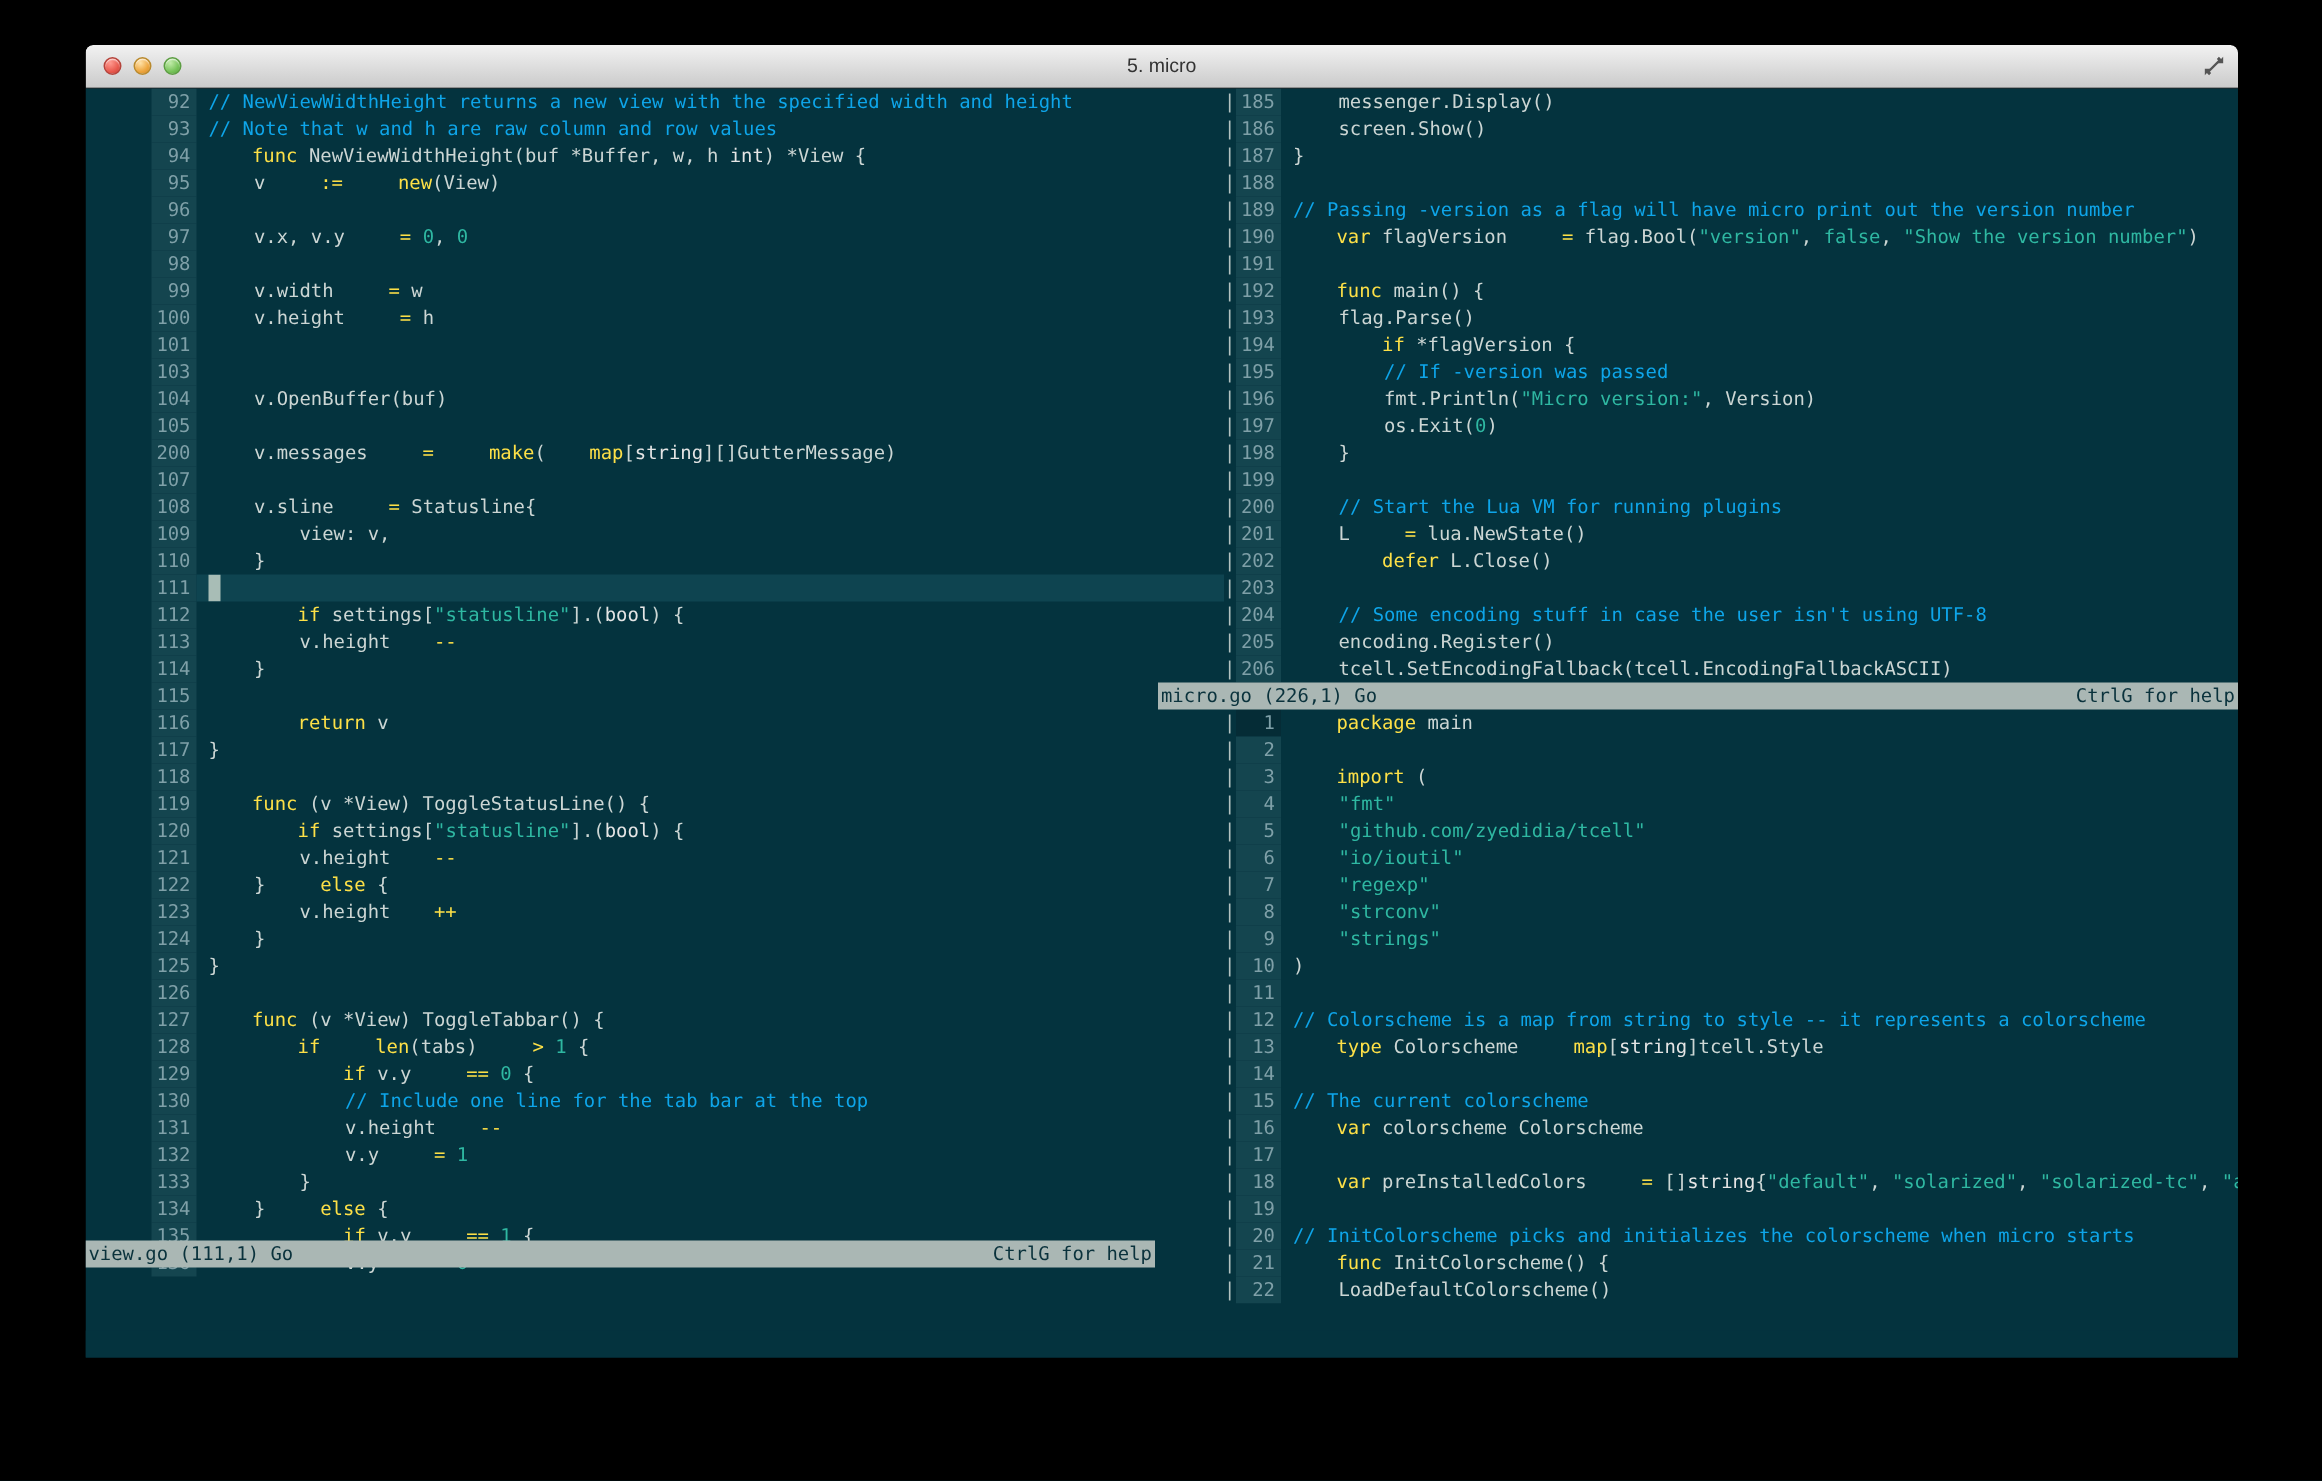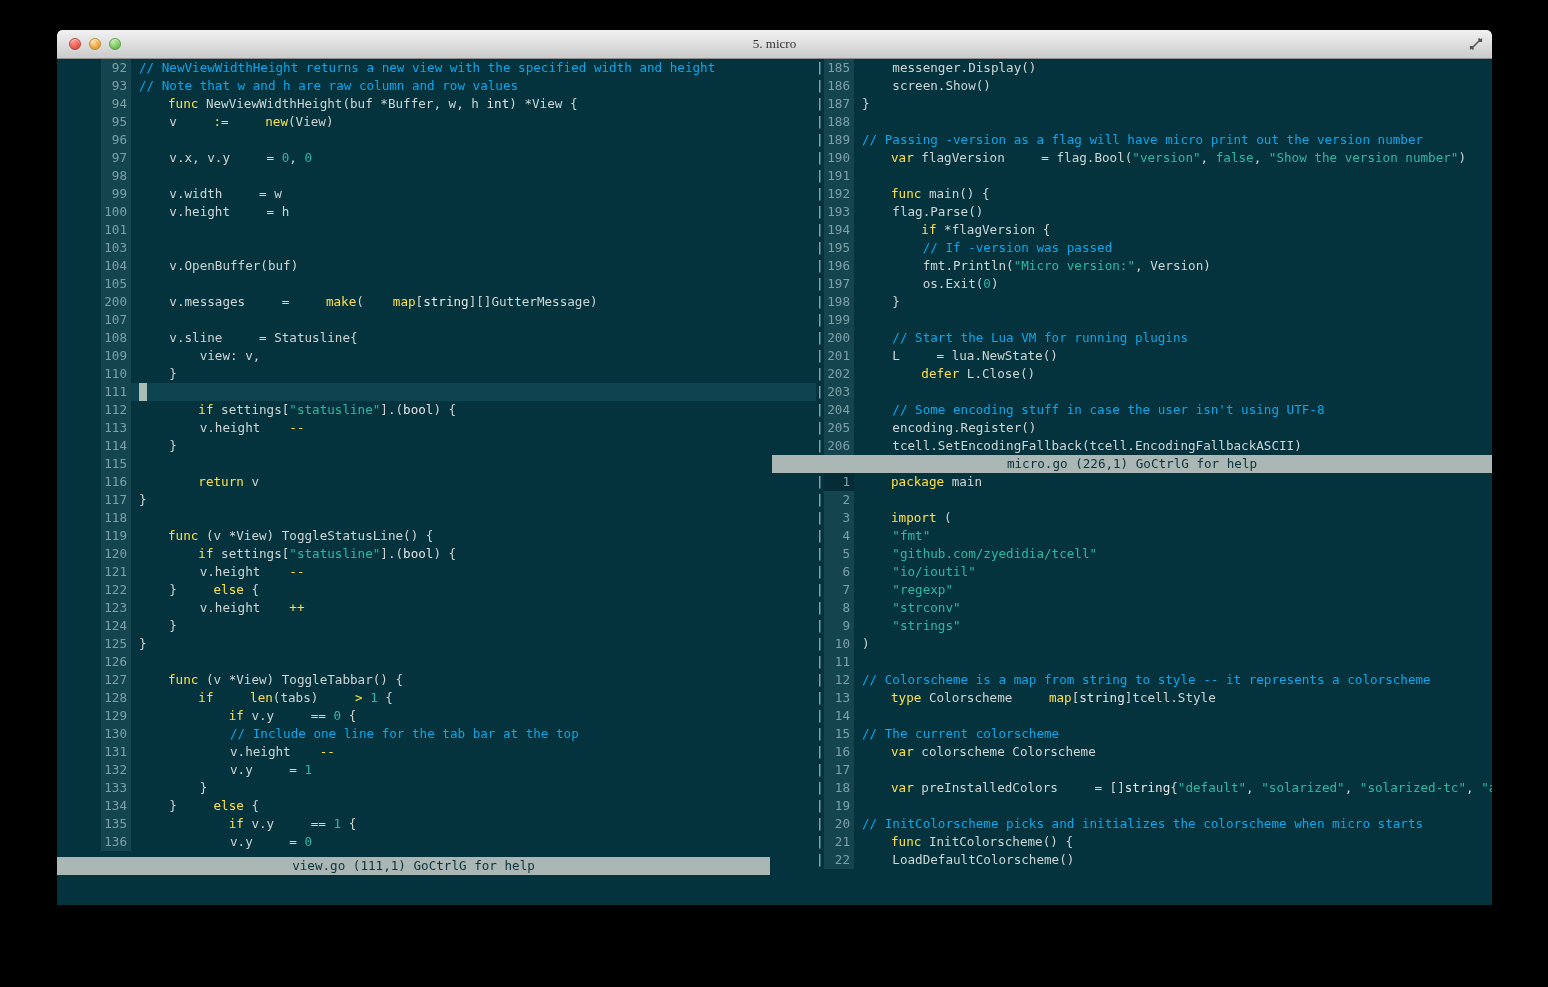--- a/index.html
+++ b/index.html
@@ -1,19 +1,19 @@
 <!DOCTYPE html>
 <html><head>
 <meta charset="utf-8">
 <style>
   html,body{margin:0;padding:0;background:#000;width:1548px;height:987px;overflow:hidden;}
   .screen{position:relative;width:1548px;height:987px;background:#000;font-family:"DejaVu Sans Mono",monospace;}
   .window{position:absolute;left:57px;top:30px;width:1435px;height:875px;border-radius:5px 5px 0 0;overflow:hidden;box-shadow:0 10px 30px rgba(0,0,0,.6);}
   .titlebar{position:relative;height:28px;background:linear-gradient(#f2f2f2,#cbcbcb);border-bottom:1px solid #8f8f8f;border-radius:5px 5px 0 0;}
-  .title{position:absolute;left:0;right:0;top:0;height:28px;line-height:28px;text-align:center;font-family:Liberation Serif, serif;font-size:13px;color:#333;}
+  .title{position:absolute;left:0;right:0;top:0;height:28px;line-height:28px;text-align:center;font-family:Liberation Sans, sans-serif;font-size:13px;color:#333;}
   .lights{position:absolute;left:12px;top:8px;display:flex;gap:8px;}
   .light{width:12px;height:12px;border-radius:50%;box-shadow:inset 0 1px 1px rgba(255,255,255,.7);}
   .light.red{background:radial-gradient(circle at 35% 30%,#ff9a90,#e8594e 60%,#c03c32);border:1px solid #b5443c;box-sizing:border-box;}
   .light.yellow{background:radial-gradient(circle at 35% 30%,#ffe2a8,#eda53d 60%,#c8862a);border:1px solid #b98a2e;box-sizing:border-box;}
   .light.green{background:radial-gradient(circle at 35% 30%,#c2ecaa,#77c35a 60%,#53a238);border:1px solid #5d9e43;box-sizing:border-box;}
   .resize{position:absolute;right:8px;top:6px;width:16px;height:16px;color:#555;}
   .terminal{position:relative;width:1435px;height:847px;background:#04333e;font-size:12.6px;line-height:18px;}
   .pane{position:absolute;overflow:hidden;padding-left:44px;}
   .pane-left{left:0;top:0;width:715px;height:810px;}
   .pane-tr{left:715px;top:0;width:720px;height:396px;}
@@ -23,22 +23,22 @@
   .curnum{background:#052c36;}
   .pipe{flex:0 0 8px;color:#b3c2c0;background:transparent;}
   .codecell{flex:1 1 auto;padding-left:8px;overflow:hidden;}
   .row.cur .codecell{background:#0e4450;}
   .cursor{display:inline-block;width:8px;height:18px;background:#a8bdb6;vertical-align:top;}
   .tok-d{color:#ccd6d4;}
   .tok-k{color:#fde047;margin-left:29px;}
   .tok-s{color:#2fb8a2;}
   .tok-t{color:#e5e5e5;text-align:center;}
   .tok-c{color:#0ea5e9;}
-  .statusbar{position:absolute;height:18px;background:#aab7b4;color:#0a323c;display:flex;justify-content:center;padding:0 12px;box-sizing:border-box;line-height:18px;white-space:pre;}
-  .sb-left{left:0;top:798px;width:713px;}
+  .statusbar{position:absolute;height:18px;background:#aab7b4;color:#0a323c;display:flex;justify-content:space-between;padding:0 2px;box-sizing:border-box;line-height:18px;white-space:pre;}
+  .sb-left{left:0;top:768px;width:713px;}
   .sb-mid{left:715px;top:396px;width:720px;}
   .sb-bot{left:715px;top:810px;width:656px;margin-top:36px;}
   .cmdline{position:absolute;left:0;top:828px;width:1435px;height:19px;background:#04333e;}
 </style>
 </head>
 <body>
 
 <div class="screen">
   <div class="window">
     <div class="titlebar">

